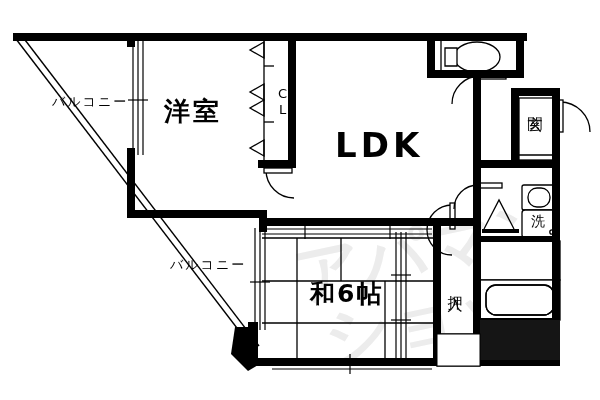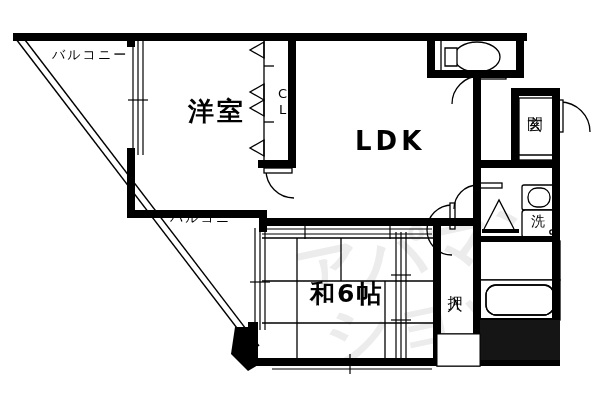--- a/index.html
+++ b/index.html
@@ -3,21 +3,21 @@
 <meta charset="utf-8">
 <title>Floor Plan</title>
 <style>
   html,body{margin:0;padding:0;background:#ffffff;}
   body{width:600px;height:400px;overflow:hidden;
        font-family:"DejaVu Sans","Liberation Sans",sans-serif;}
   #plan{position:relative;width:600px;height:400px;background:#ffffff;}
   svg{display:block;}
   .lbl{position:absolute;color:#000;font-family:"DejaVu Sans",sans-serif;
        line-height:1;white-space:pre;}
-  .lbl-h{letter-spacing:2px;}
+  .lbl-h{letter-spacing:2px;margin-top:47px;}
   .vert{writing-mode:vertical-rl;text-orientation:upright;letter-spacing:1px;}
 </style>
 </head>
 <body>
 
 <div id="plan">
 
   <svg width="600" height="400" viewBox="0 0 600 400">
 
     <g fill="#ececec" font-family="DejaVu Sans, sans-serif" font-weight="bold">
@@ -192,25 +192,25 @@
     </g>
 
     <g>
       <rect x="486" y="285" width="68" height="30" rx="10" fill="none" stroke="#000" stroke-width="1.3"></rect>
     </g>
 
   </svg>
 
   <div class="lbl lbl-h" style="left:52px;  top:48px;  font-size:13px;">バルコニー</div>
 
-  <div class="lbl" style="left:188px; top:98px;  font-size:26px; font-weight:bold; letter-spacing:3px;">洋室</div>
+  <div class="lbl" style="left:164px; top:98px;  font-size:26px; font-weight:bold; letter-spacing:3px;">洋室</div>
 
   <div class="lbl vert" style="left:276px; top:86px;  font-size:13px;">CL</div>
 
-  <div class="lbl" style="left:355px; top:128px; font-size:26px; font-weight:bold; letter-spacing:4px;">LDK</div>
+  <div class="lbl" style="left:335px; top:128px; font-size:34px; font-weight:bold; letter-spacing:4px;">LDK</div>
 
   <div class="lbl vert" style="left:527px; top:104px; font-size:15px;">玄関</div>
 
   <div class="lbl" style="left:531px; top:214px; font-size:14px;">洗</div>
 
   <div class="lbl lbl-h" style="left:170px; top:211px; font-size:13px;">バルコニー</div>
 
   <div class="lbl" style="left:310px; top:281px; font-size:25px; font-weight:bold; letter-spacing:2px;">和6帖</div>
 
   <div class="lbl vert" style="left:447px; top:283px; font-size:15px;">押入</div>

